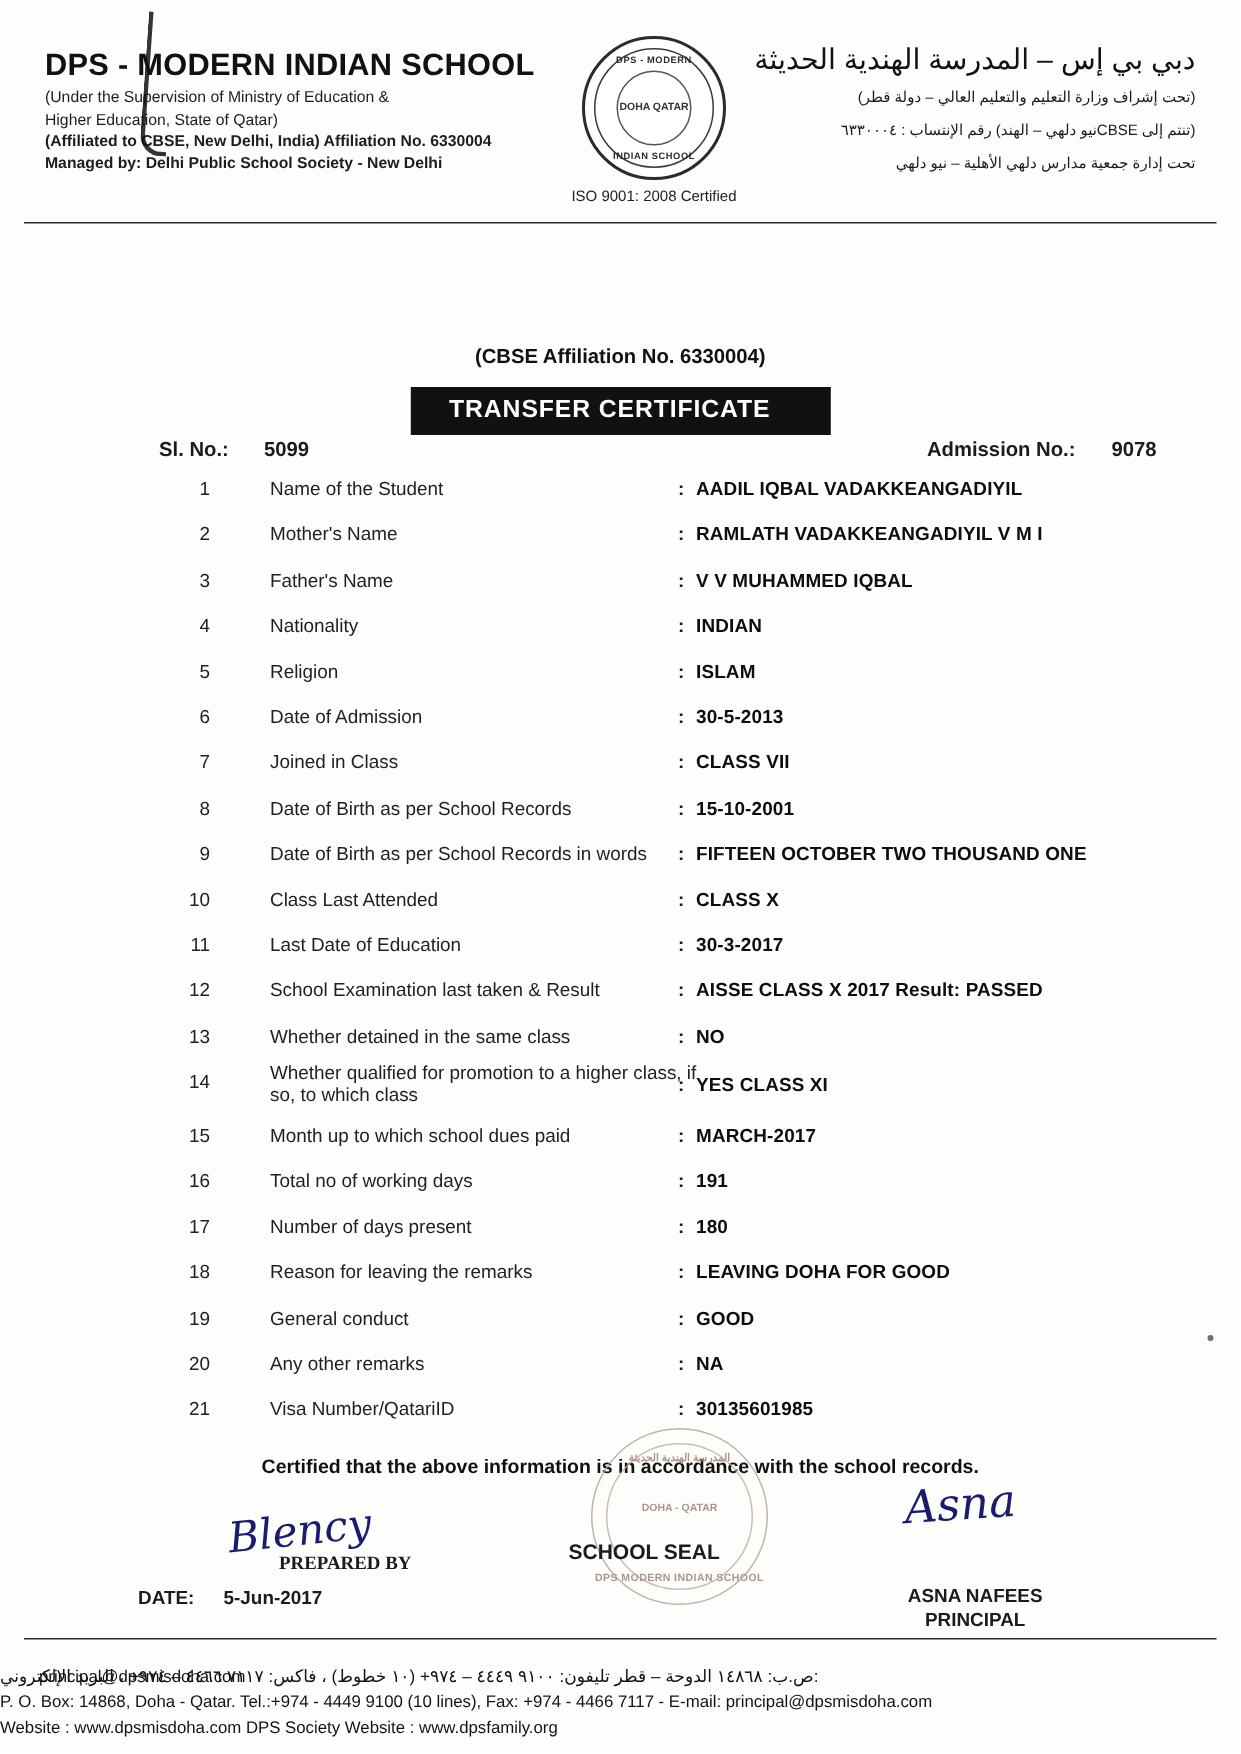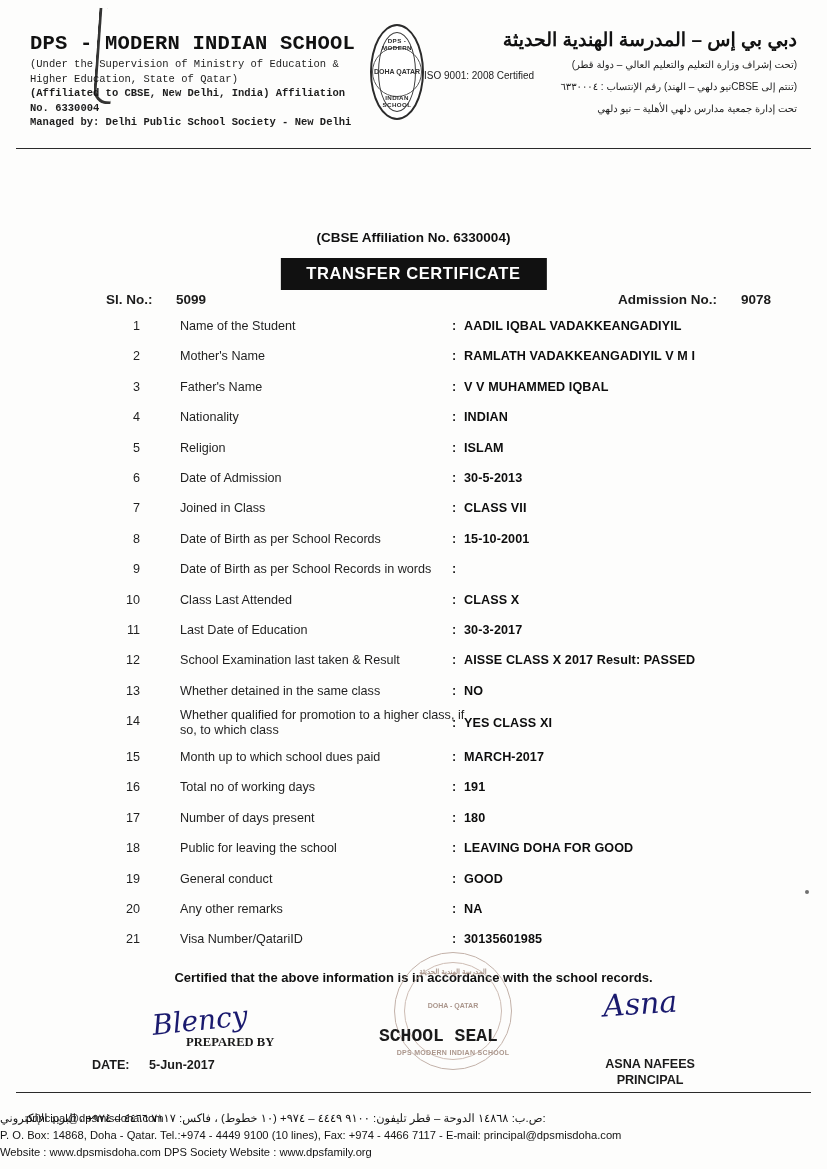--- a/index.html
+++ b/index.html
@@ -26,41 +26,40 @@
     position: absolute;
     left: 0; right: 0; top: 0;
     height: 148px;
     display: flex;
     align-items: flex-start;
     padding: 22px 26px 0 30px;
   }
   .header-left {
     width: 340px;
     padding-top: 10px;
-    font-family: Liberation Mono, monospace;
   }
   .school-name {
     font-size: 20.5px;
     font-weight: bold;
     letter-spacing: 0.2px;
     color: #111;
     white-space: nowrap;
   }
   .school-sub {
     font-size: 10.5px;
     line-height: 14.5px;
     color: #1d1d1d;
     margin-top: 2px;
   }
   .school-sub .b { font-weight: bold; }
 
   .header-mid {
     width: 132px;
     display: flex;
-    flex-direction: row;
+    flex-direction: column;
     align-items: center;
     padding-top: 2px;
   }
   .crest {
     width: 96px; height: 96px;
     border-radius: 50%;
     border: 2px solid #2b2b2b;
     position: relative;
     display: flex;
     align-items: center;
@@ -107,21 +106,21 @@
 
   .header-right {
     flex: 1;
     text-align: right;
     direction: rtl;
     padding-top: 6px;
     padding-right: 4px;
   }
   .ar-title {
     font-size: 19px;
-    font-weight: bold;
+    font-weight: normal;
     color: #111;
   }
   .ar-line {
     font-size: 10px;
     line-height: 17px;
     color: #1c1c1c;
     margin-top: 5px;
   }
 
   .hr-top {
@@ -143,21 +142,21 @@
   .tc-banner {
     position: absolute;
     top: 258px;
     left: 50%;
     transform: translateX(-50%);
     background: #111;
     color: #fff;
     font-size: 16.5px;
     font-weight: bold;
     letter-spacing: 0.6px;
-    padding: 6px 26px 7px 26px;
+    padding: 6px 40px 7px 26px;
     white-space: nowrap;
   }
 
   .slno-row {
     position: absolute;
     top: 292px; left: 0; right: 0;
     height: 20px;
     font-size: 13.5px;
     font-weight: bold;
   }
@@ -237,23 +236,22 @@
     left: 92px;
     font-size: 12.6px;
     font-weight: bold;
   }
   .datewrap .dv { margin-left: 16px; font-weight: bold; }
 
   .seal-label {
     position: absolute;
     top: 1026px;
     left: 379px;
-    font-size: 18px;
-    font-weight: bold;
-    font-family: Liberation Mono, monospace;
+    font-size: 14px;
+    font-weight: bold;
   }
   .seal-stamp {
     position: absolute;
     top: 952px;
     left: 394px;
     width: 118px; height: 118px;
     border-radius: 50%;
     border: 1.5px solid #b8a49a;
     color: #9c8478;
     opacity: .85;
@@ -442,20 +440,21 @@
       <div class="row">
         <span class="num">8</span>
         <span class="label">Date of Birth as per School Records</span>
         <span class="colon">:</span>
         <span class="value">15-10-2001</span>
       </div>
       <div class="row">
         <span class="num">9</span>
         <span class="label">Date of Birth as per School Records in words</span>
         <span class="colon">:</span>
+        <span class="value">FIFTEEN OCTOBER TWO THOUSAND ONE</span>
       </div>
       <div class="row">
         <span class="num">10</span>
         <span class="label">Class Last Attended</span>
         <span class="colon">:</span>
         <span class="value">CLASS X</span>
       </div>
       <div class="row">
         <span class="num">11</span>
         <span class="label">Last Date of Education</span>
@@ -493,21 +492,21 @@
         <span class="value">191</span>
       </div>
       <div class="row">
         <span class="num">17</span>
         <span class="label">Number of days present</span>
         <span class="colon">:</span>
         <span class="value">180</span>
       </div>
       <div class="row">
         <span class="num">18</span>
-        <span class="label">Public for leaving the school</span>
+        <span class="label">Reason for leaving the remarks</span>
         <span class="colon">:</span>
         <span class="value">LEAVING DOHA FOR GOOD</span>
       </div>
       <div class="row">
         <span class="num">19</span>
         <span class="label">General conduct</span>
         <span class="colon">:</span>
         <span class="value">GOOD</span>
       </div>
       <div class="row">

